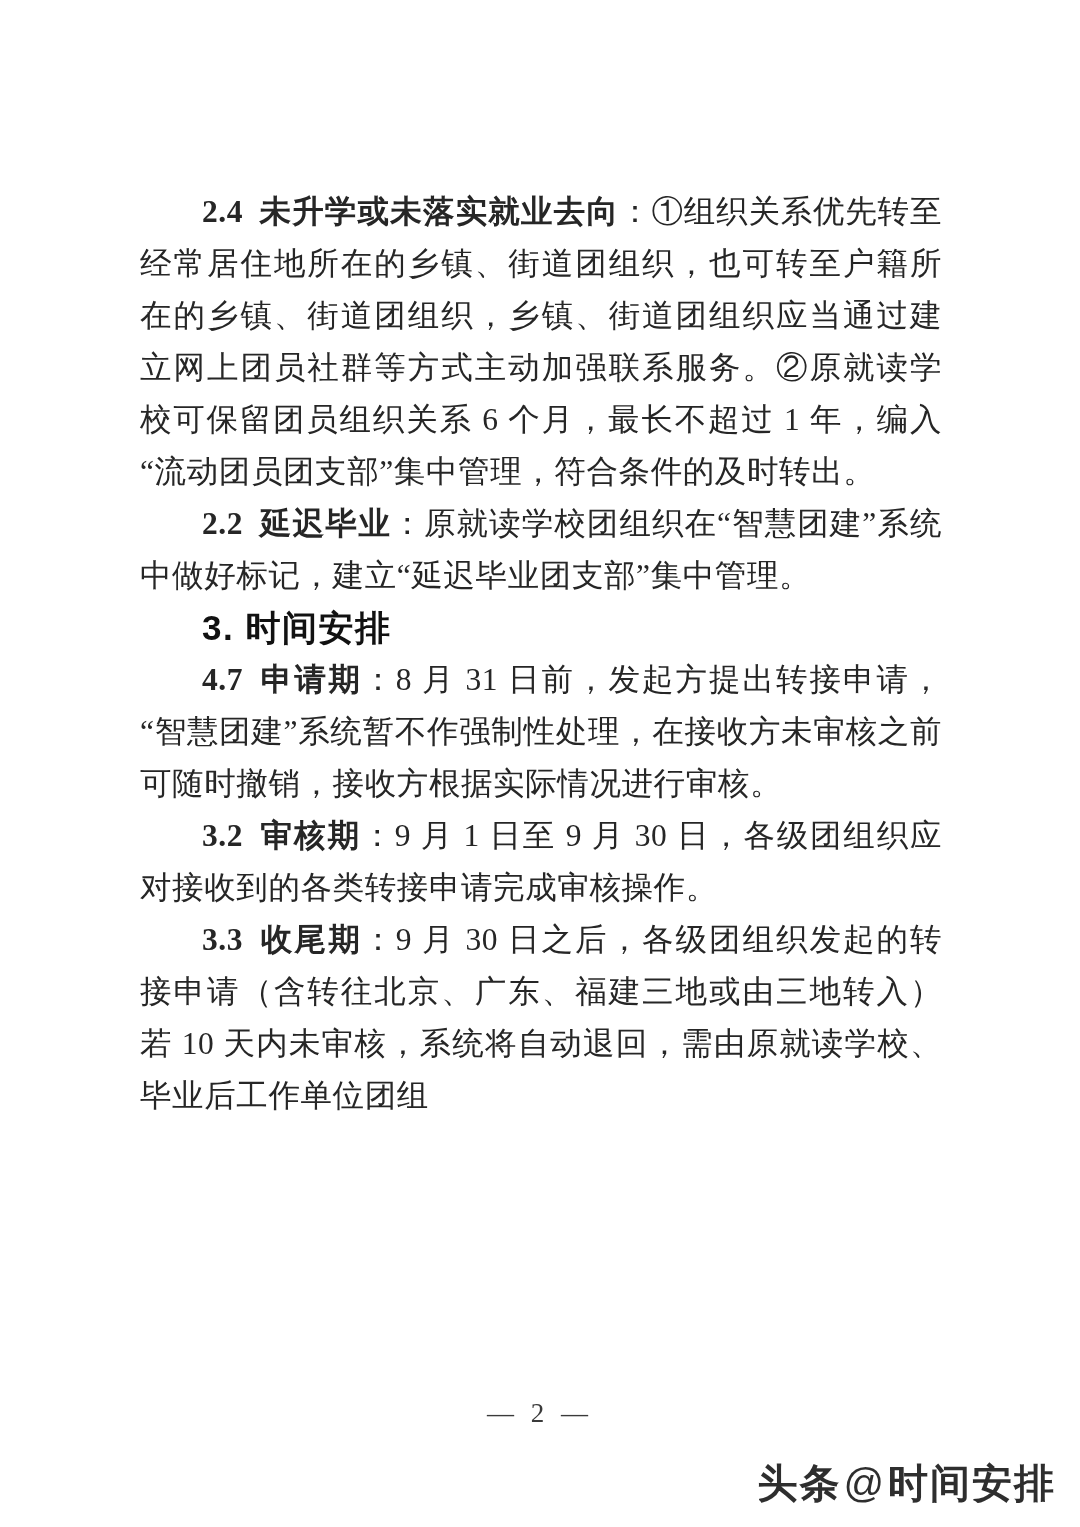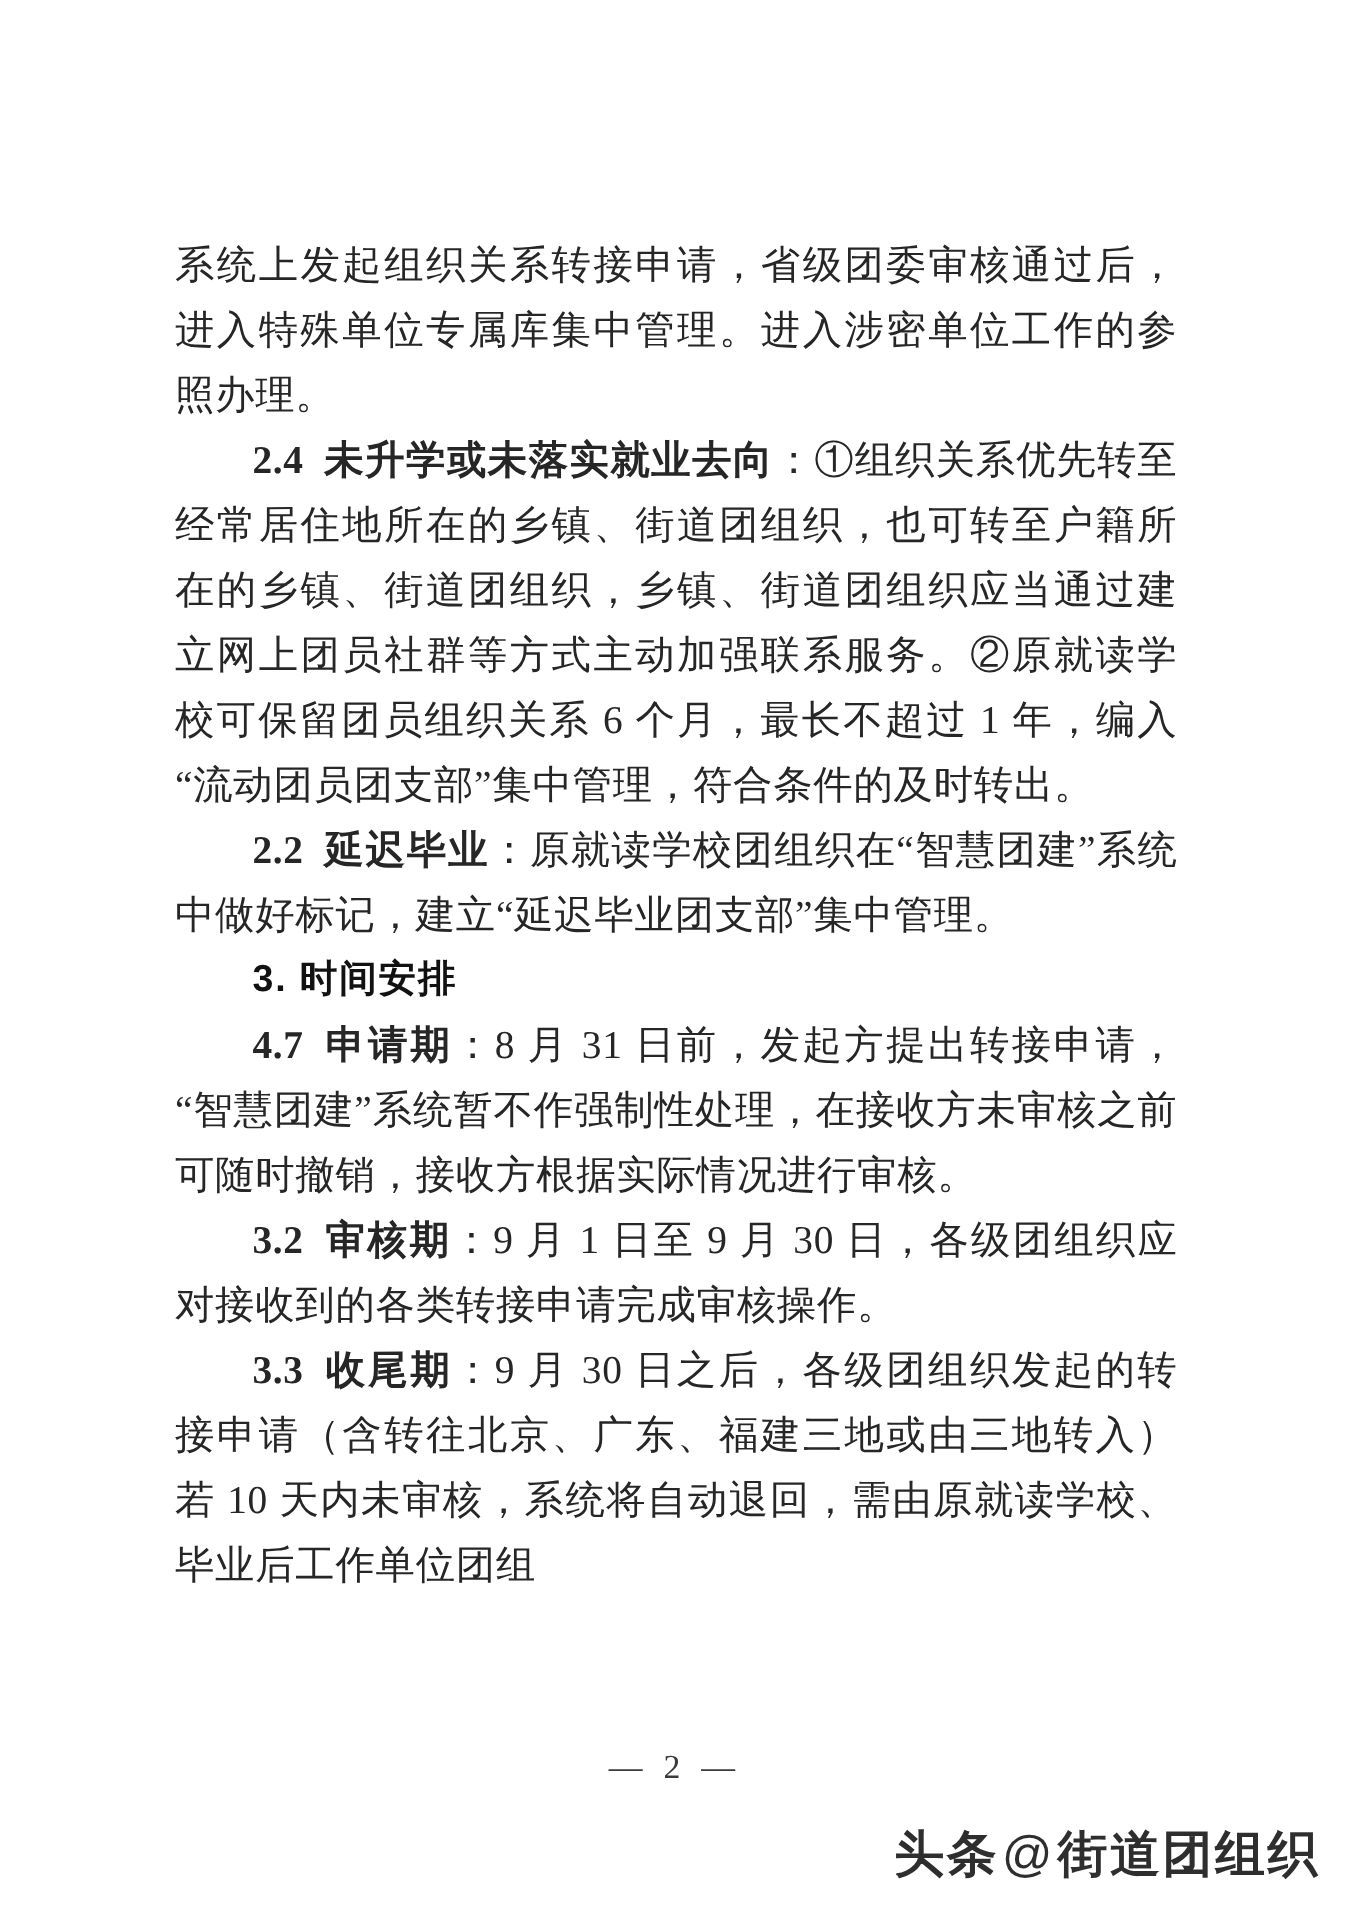--- a/index.html
+++ b/index.html
@@ -54,21 +54,21 @@
   }
 
   .run-num {
     font-weight: 700;
     letter-spacing: 0.5px;
   }
 
   
   .heading-1 {
     margin: 0;
-    font-size: 30px;
+    font-size: 35px;
     line-height: 52px;
     color: #111111;
     font-weight: 700;
     letter-spacing: 1.5px;
     text-indent: 62px;
     font-family: "Liberation Sans", "DejaVu Sans", sans-serif;
   }
 
   
   #page-number {
@@ -105,34 +105,33 @@
     padding: 0 2px;
   }
 </style>
 </head>
 <body>
 
 <div id="page">
 
   <div id="doc-body">
 
-    <p class="para">系统上发起组织关系转接申请，省级团委审核通过后，进入特殊单位专属库集中管理。进入涉密单位工作的参照办理。</p>
 
     <p class="para indent"><span class="run-num">2.4</span><span> </span><span class="run-strong">未升学或未落实就业去向</span><span>：①组织关系优先转至经常居住地所在的乡镇、街道团组织，也可转至户籍所在的乡镇、街道团组织，乡镇、街道团组织应当通过建立网上团员社群等方式主动加强联系服务。②原就读学校可保留团员组织关系 6 个月，最长不超过 1 年，编入“流动团员团支部”集中管理，符合条件的及时转出。</span></p>
 
 
     <p class="para indent"><span class="run-num">2.2</span><span> </span><span class="run-strong">延迟毕业</span><span>：原就读学校团组织在“智慧团建”系统中做好标记，建立“延迟毕业团支部”集中管理。</span></p>
 
     <p class="heading-1">3. 时间安排</p>
 
     <p class="para indent"><span class="run-num">4.7</span><span> </span><span class="run-strong">申请期</span><span>：8 月 31 日前，发起方提出转接申请，“智慧团建”系统暂不作强制性处理，在接收方未审核之前可随时撤销，接收方根据实际情况进行审核。</span></p>
 
     <p class="para indent"><span class="run-num">3.2</span><span> </span><span class="run-strong">审核期</span><span>：9 月 1 日至 9 月 30 日，各级团组织应对接收到的各类转接申请完成审核操作。</span></p>
 
     <p class="para indent"><span class="run-num">3.3</span><span> </span><span class="run-strong">收尾期</span><span>：9 月 30 日之后，各级团组织发起的转接申请（含转往北京、广东、福建三地或由三地转入）若 10 天内未审核，系统将自动退回，需由原就读学校、毕业后工作单位团组</span></p>
 
   </div>
 
   <div id="page-number">— 2 —</div>
 
-  <div id="watermark"><span>头条</span><span class="wm-at">@</span><span>街道团组织</span></div>
+  <div id="watermark"><span>头条</span><span class="wm-at">@</span><span>时间安排</span></div>
 
 </div>
 
 </body></html>

